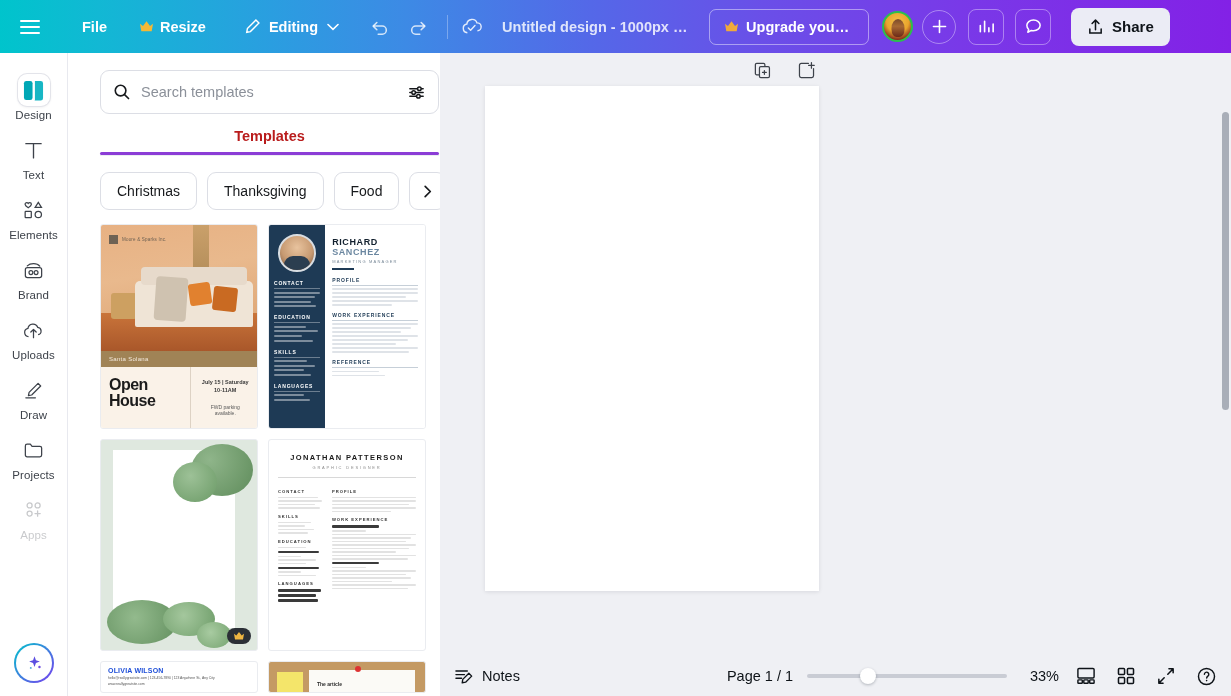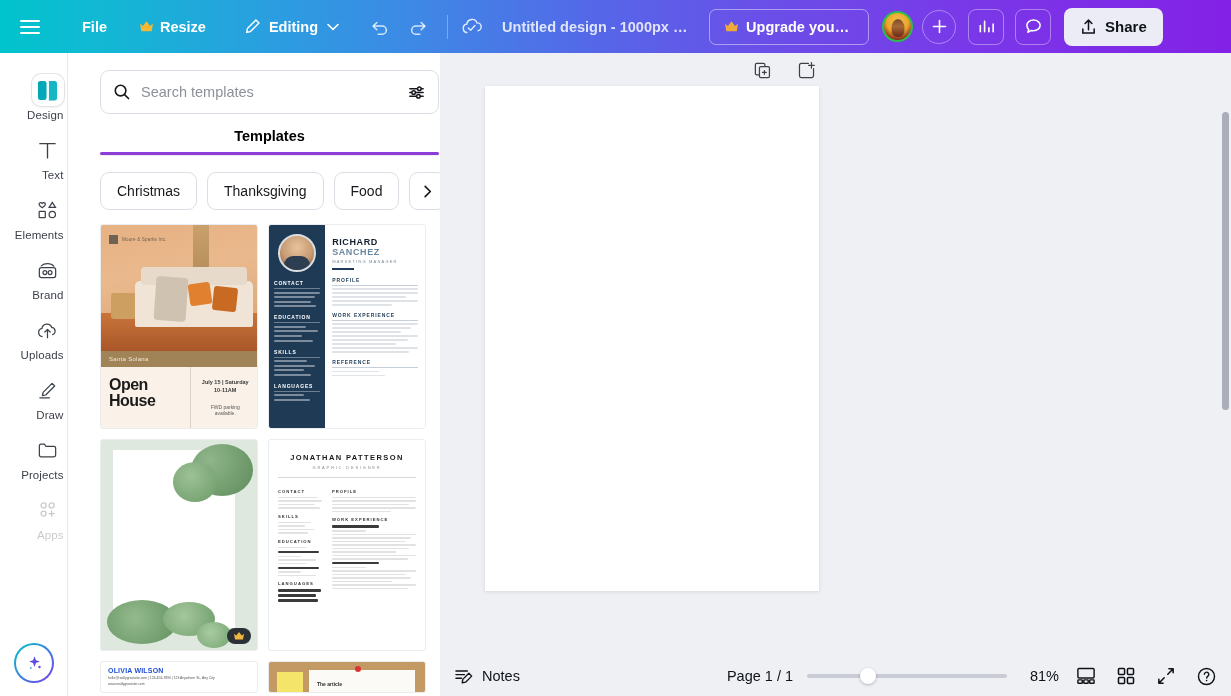--- a/index.html
+++ b/index.html
@@ -74,21 +74,21 @@
   }
 
   
   .rail {
     position:absolute; left:0; top:53px; width:68px; height:643px;
     background:#fff; border-right:1px solid #e8e9ef;
     display:flex; flex-direction:column; align-items:center;
     padding-top:14px; overflow:hidden;
   }
   .rail-item {
-    width:60px; display:flex; flex-direction:column; align-items:flex-end;
+    width:60px; display:flex; flex-direction:column; align-items:center;
     gap:3px; padding:7px 0 6px; cursor:pointer; border-radius:8px;
   }
   .rail-icon { width:32px; height:32px; display:flex; align-items:center; justify-content:center; }
   .rail-label { font-size:11.5px; color:#3d424a; letter-spacing:.1px; }
   .rail-item.active .rail-icon {
     background:#fff; border-radius:9px;
     box-shadow:0 0 0 1px #e3e4ea, 0 1px 3px rgba(16,24,40,.10);
   }
   .rail-fade { opacity:.28; }
   .magic-btn {
@@ -114,21 +114,21 @@
     flex:1; border:none; outline:none; font-size:14.5px; color:#17191c;
     font-family:"Liberation Sans", sans-serif; background:transparent;
   }
   .search-input::placeholder{ color:#8b9099; }
 
   .tabs { display:flex; margin:14px 16px 0; }
   .tab {
     flex:1; text-align:center; font-size:14.5px; font-weight:bold;
     color:#6b7078; padding-bottom:11px; cursor:pointer; position:relative;
   }
-  .tab.active { color:#000000; }
+  .tab.active { color:#b91c1c; }
   .tab.active::after{
     content:''; position:absolute; left:0; right:0; bottom:0;
     height:3px; border-radius:2px; background:#8b3dd6;
   }
   .tabs-rule { margin:0 16px; height:1px; background:#eceef2; }
 
   .chips {
     display:flex; gap:10px; margin:16px 0 0 16px; overflow:hidden;
     height:38px; align-items:center;
   }
@@ -382,21 +382,21 @@
           <path d="M3.5 15.5V9M8 15.5V4.5M12.5 15.5v-4M17 15.5V7.5" stroke="#fff" stroke-width="1.7" stroke-linecap="round"></path>
         </svg>
     </div>
 
     <div class="round-btn" style="margin-left:11px;">
       <svg width="19" height="19" viewBox="0 0 20 20">
           <path d="M10 3.2c4 0 7 2.5 7 5.6 0 3.1-3 5.6-7 5.6-.8 0-1.5-.1-2.2-.3L4 16l.9-2.8C3.7 12.2 3 10.7 3 8.8c0-3.1 3-5.6 7-5.6z" fill="none" stroke="#fff" stroke-width="1.6" stroke-linejoin="round"></path>
         </svg>
     </div>
 
-    <div class="share-btn" style="margin-left:13px;">
+    <div class="share-btn" style="margin-left:20px;">
       <span>
         <svg width="17" height="18" viewBox="0 0 18 19">
             <path d="M9 12.4V2.4M5.4 5.8L9 2.2l3.6 3.6" fill="none" stroke="#0e1318" stroke-width="1.6" stroke-linecap="round" stroke-linejoin="round"></path>
             <path d="M3 11.6v4.2h12v-4.2" fill="none" stroke="#0e1318" stroke-width="1.6" stroke-linecap="round"></path>
           </svg>
       </span>
       <span>Share</span>
     </div>
   </div>
 
@@ -760,21 +760,21 @@
     </div>
 
     <div class="bb-right">
       <div class="page-ind">Page 1 / 1</div>
 
       <div class="zoom-slider">
         <div class="zoom-track"></div>
         <div class="zoom-knob" style="left: calc(30.36% - 8px);"></div>
       </div>
 
-      <div class="zoom-val">81%</div>
+      <div class="zoom-val">33%</div>
 
       <div class="bb-icon">
         <svg width="22" height="20" viewBox="0 0 23 21" fill="none" stroke="#0e1318" stroke-width="1.5">
           <rect x="3" y="2.6" width="17" height="10" rx="1.2"></rect>
           <rect x="3" y="14.6" width="4.6" height="3.6" rx=".7"></rect>
           <rect x="9.2" y="14.6" width="4.6" height="3.6" rx=".7"></rect>
           <rect x="15.4" y="14.6" width="4.6" height="3.6" rx=".7"></rect>
         </svg>
       </div>
 

